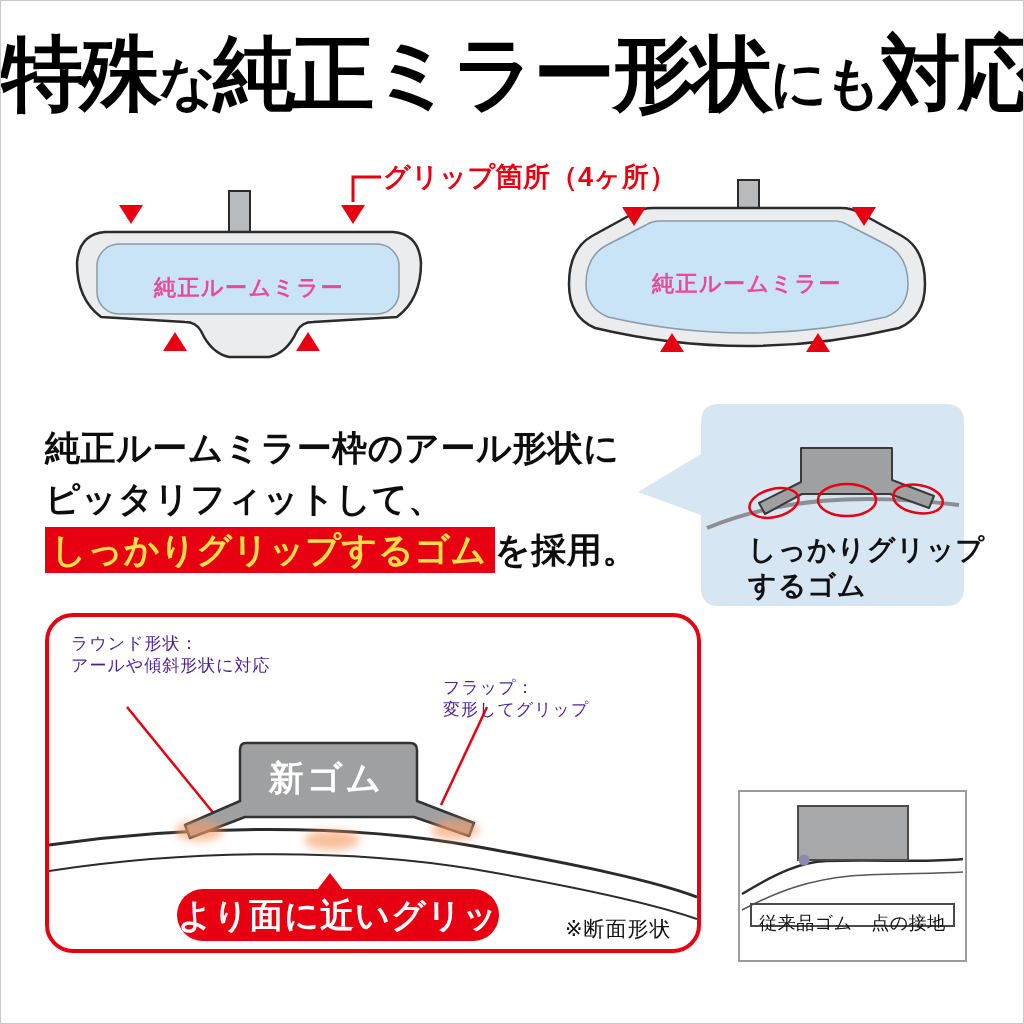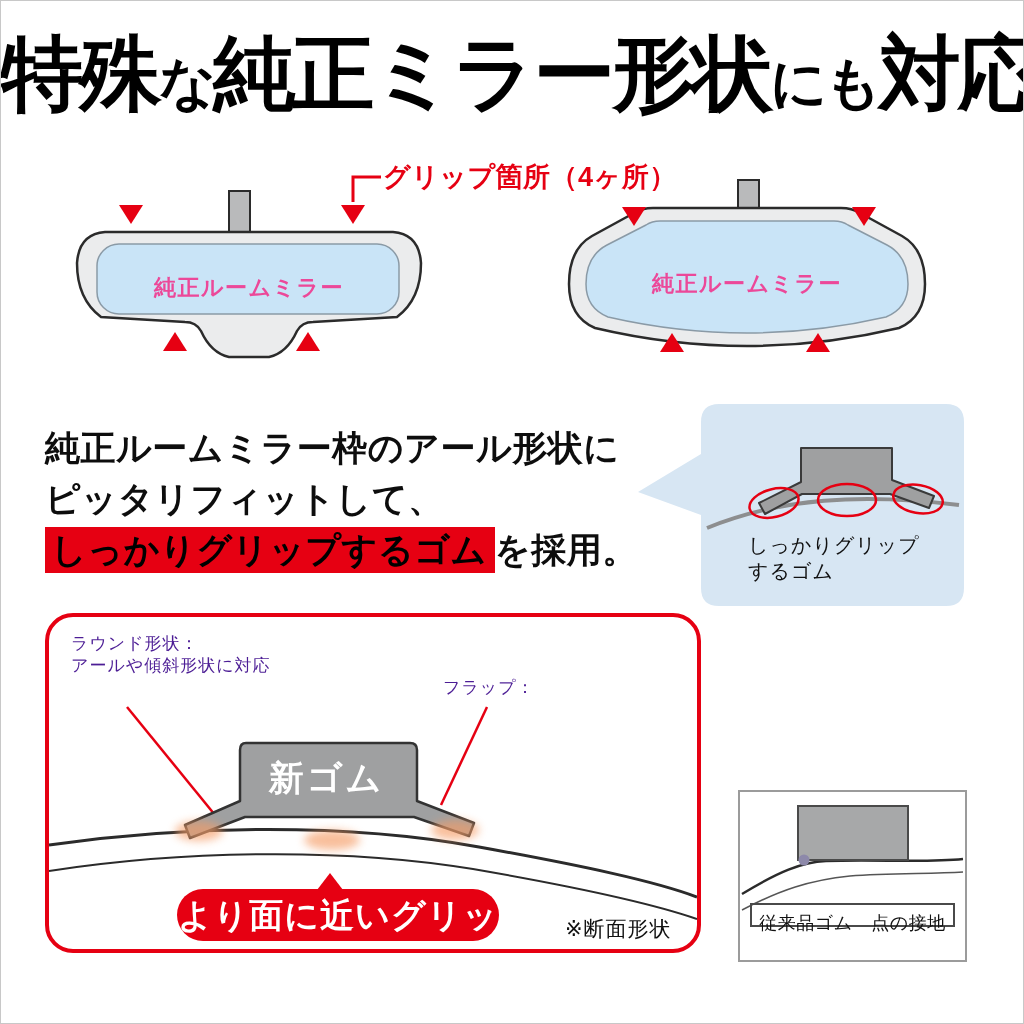--- a/index.html
+++ b/index.html
@@ -14,23 +14,23 @@
   .headline .small{font-size:56px;}
 
   .grip-label{position:absolute;left:382px;top:158px;font-size:27px;font-weight:700;color:#e60012;letter-spacing:.5px;}
 
   .mirror-label{position:absolute;font-size:22px;font-weight:700;color:#ec4899;text-align:center;letter-spacing:1.5px;}
   .mirror-label.m1{left:76px;top:272px;width:344px;}
   .mirror-label.m2{left:568px;top:268px;width:356px;}
 
   .feature{position:absolute;left:44px;top:422px;font-size:35px;font-weight:700;color:#0d0d0d;
            line-height:1.45;letter-spacing:.5px;}
-  .feature .hl{background:#e60012;color:#000000;padding:3px 8px 4px 6px;}
+  .feature .hl{background:#e60012;color:#fde047;padding:3px 8px 4px 6px;}
 
-  .bubble-text{position:absolute;left:747px;top:531px;font-size:20px;font-weight:400;color:#111;
+  .bubble-text{position:absolute;left:747px;top:531px;font-size:28px;font-weight:700;color:#111;
                line-height:1.3;letter-spacing:1px;}
 
   .detail-box{position:absolute;left:44px;top:612px;width:656px;height:340px;background:#fff;
               border:4px solid #e60012;border-radius:28px;box-sizing:border-box;overflow:hidden;}
   .detail-box svg{position:absolute;left:0;top:0;}
   .label-serif{position:absolute;font-family:Liberation Serif, serif;font-size:17px;
                color:#4c1d95;line-height:1.3;letter-spacing:1px;}
   .round-label{left:22px;top:16px;}
   .flap-label{left:394px;top:16px;margin-top:44px;}
   .rubber-caption{position:absolute;left:187px;top:138px;width:181px;text-align:center;
@@ -124,20 +124,21 @@
       <ellipse cx="150" cy="214" rx="24" ry="10" fill="#f59d67" opacity="0.65" filter="url(#glowBlur)"></ellipse>
       <ellipse cx="283" cy="223" rx="28" ry="10" fill="#f59d67" opacity="0.65" filter="url(#glowBlur)"></ellipse>
       <ellipse cx="406" cy="213" rx="24" ry="10" fill="#f59d67" opacity="0.65" filter="url(#glowBlur)"></ellipse>
     </svg>
     <div class="label-serif round-label">
       <div>ラウンド形状：</div>
       <div>アールや傾斜形状に対応</div>
     </div>
     <div class="label-serif flap-label">
       <div>フラップ：</div>
+      <div>変形してグリップ</div>
     </div>
     <div class="rubber-caption">新ゴム</div>
     <div class="badge-pointer"></div>
     <div class="badge">より面に近いグリップ</div>
     <div class="section-note">※断面形状</div>
   </div>
 
   <div class="compare-box">
     <svg width="225" height="168" viewBox="0 0 225 168">
       <path d="M 2,102 C 38,80 62,70 86,69 C 135,67 185,71 223,67" fill="none" stroke="#2b2b2b" stroke-width="2.5"></path>

